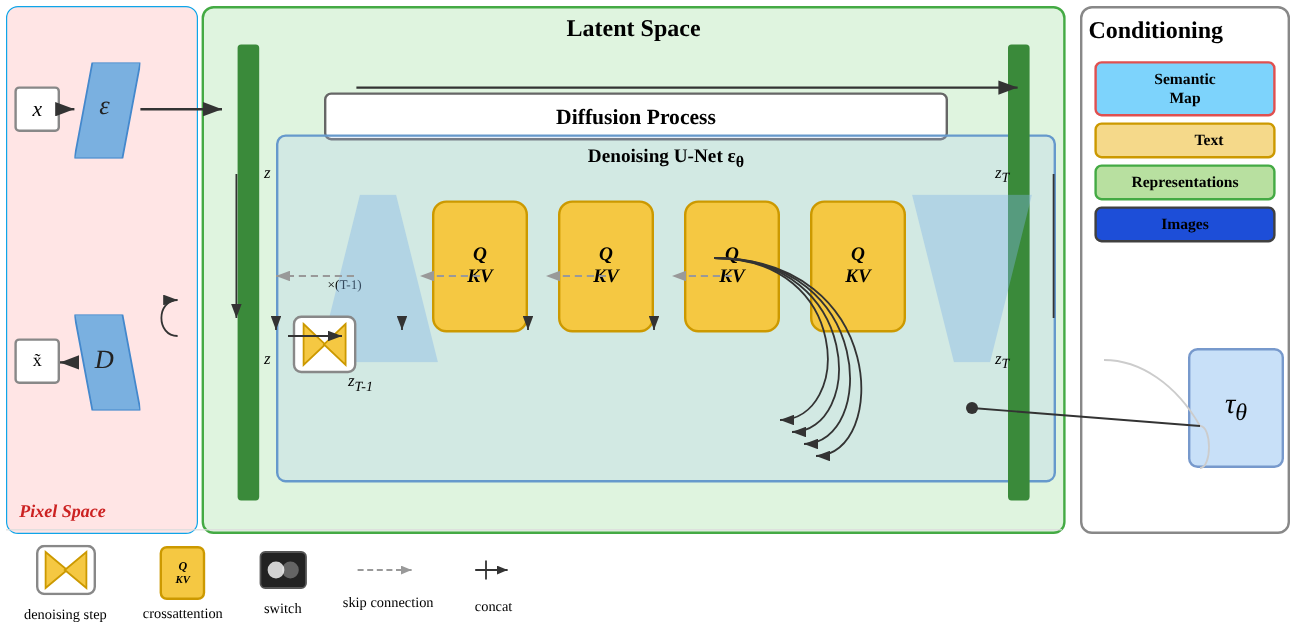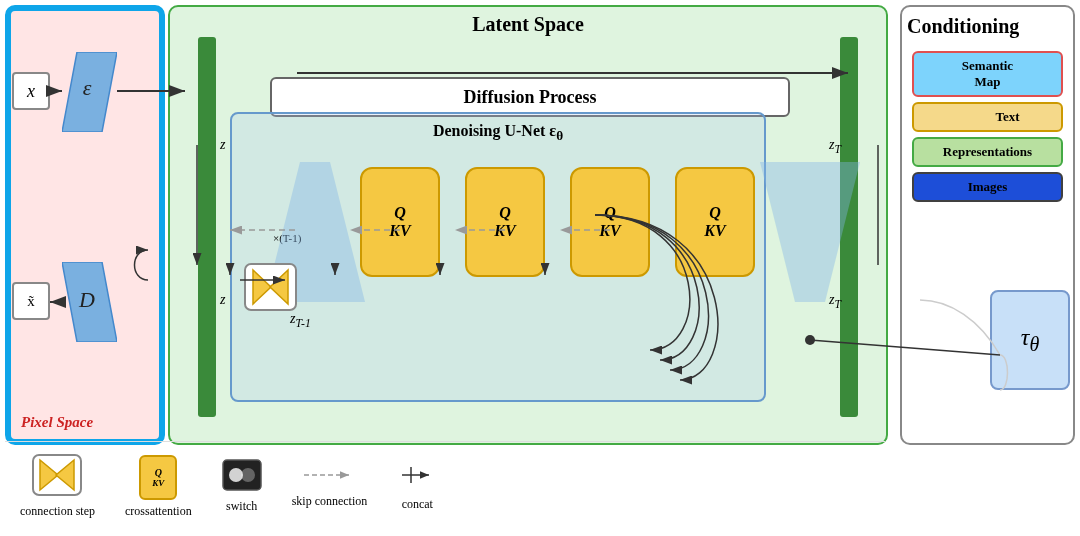--- a/index.html
+++ b/index.html
@@ -13,21 +13,21 @@
     }
 
     
     .pixel-space {
       position: absolute;
       left: 5px;
       top: 5px;
       width: 160px;
       height: 440px;
       background: rgba(255, 180, 180, 0.35);
-      border: 6px solid #0ea5e9;
+      border: 1px solid #0ea5e9;
       border-radius: 10px;
     }
     .pixel-space-label {
       position: absolute;
       bottom: 8px;
       left: 10px;
       font-size: 15px;
       font-weight: bold;
       color: #cc2222;
       font-style: italic;
@@ -161,21 +161,21 @@
       font-size: 18px;
       font-weight: bold;
       margin-top: 20px;
     }
 
     
     .unet-box {
       position: absolute;
       top: 105px;
       left: 60px;
-      width: 536px;
+      width: 650px;
       height: 290px;
       background: rgba(170, 200, 240, 0.25);
       border: 2px solid #6699cc;
       border-radius: 8px;
     }
     .unet-title {
       position: absolute;
       top: 8px;
       left: 50%;
       transform: translateX(-50%);
@@ -451,21 +451,21 @@
 <div class="legend-area">
 
   <div class="legend-item">
     <div>
       <svg width="50" height="42">
         <rect x="1" y="1" width="48" height="40" rx="6" fill="white" stroke="#888" stroke-width="2"></rect>
         <polygon points="8,6 26,21 8,36" fill="#f5c842" stroke="#cc9900" stroke-width="1.5"></polygon>
         <polygon points="42,6 24,21 42,36" fill="#f5c842" stroke="#cc9900" stroke-width="1.5"></polygon>
       </svg>
     </div>
-    <span class="legend-label">connection step</span>
+    <span class="legend-label">denoising step</span>
   </div>
 
   <div class="legend-item">
     <div>
       <div class="mini-qkv">
         <span>Q</span>
         <span style="font-size:9px;">KV</span>
       </div>
     </div>
     <span class="legend-label">crossattention</span>

